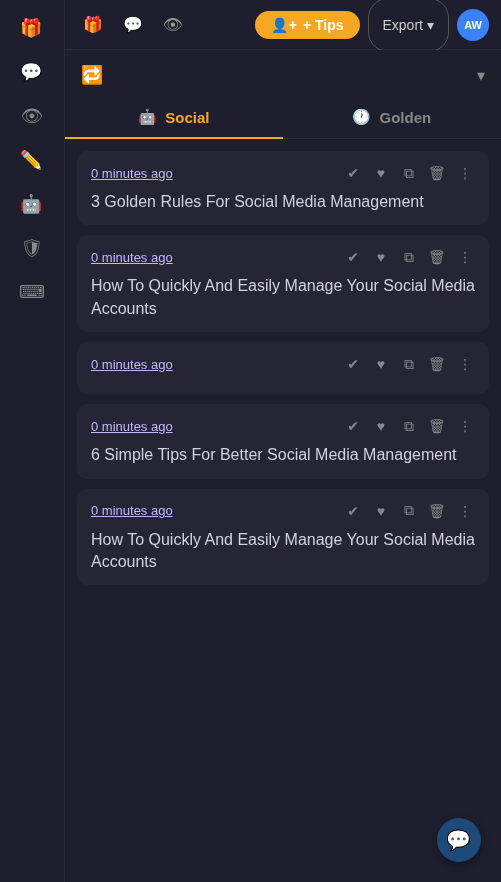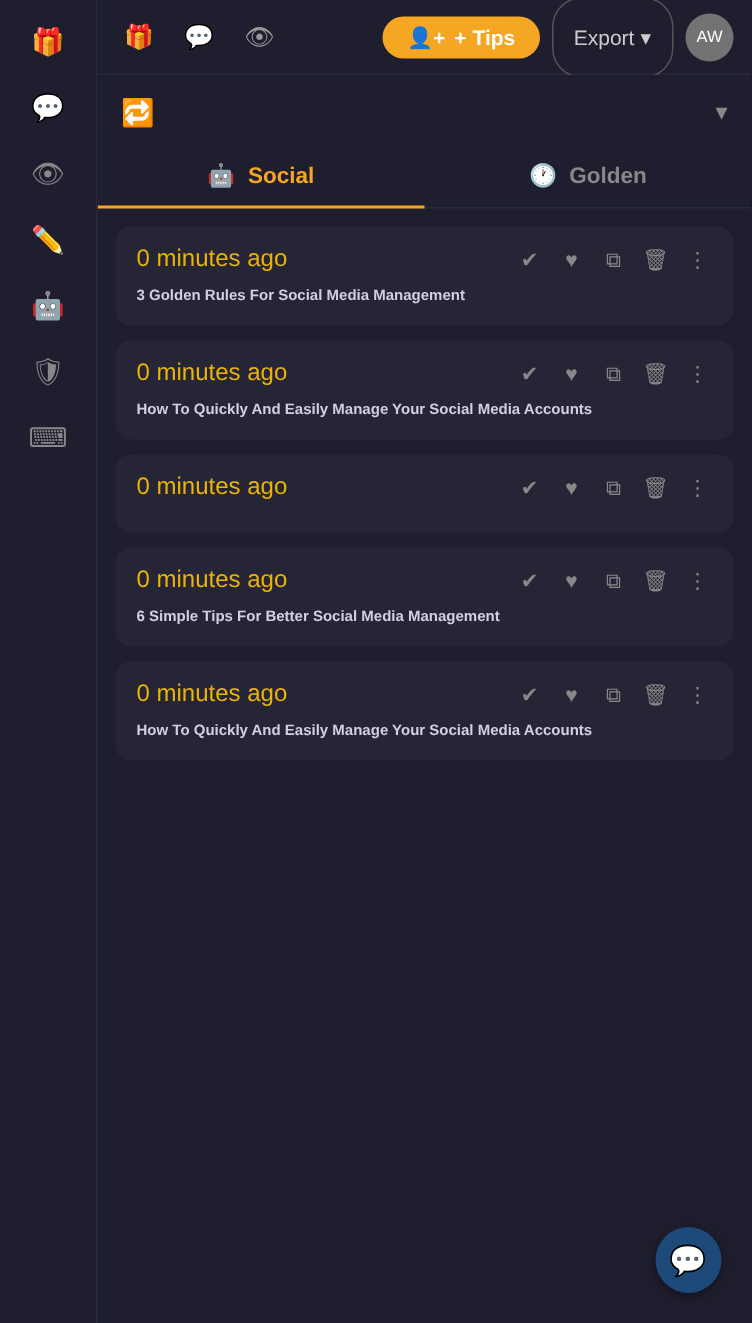--- a/index.html
+++ b/index.html
@@ -114,27 +114,27 @@
       font-size: 14px;
       display: flex;
       align-items: center;
       gap: 4px;
     }
 
     .avatar {
       width: 32px;
       height: 32px;
       border-radius: 50%;
-      background: #737373;
+      background: #3b82f6;
       display: flex;
       align-items: center;
       justify-content: center;
       color: #fff;
       font-size: 11px;
-      font-weight: 400;
+      font-weight: 700;
       cursor: pointer;
     }
 
     
     .content {
       flex: 1;
       overflow-y: auto;
       padding: 0;
     }
 
@@ -217,22 +217,23 @@
     }
 
     .card-header {
       display: flex;
       align-items: center;
       justify-content: space-between;
       margin-bottom: 8px;
     }
 
     .card-time {
-      color: #eab308;
-      font-size: 16px;
+      color: #c4b5fd;
+      font-size: 13px;
+      text-decoration: underline;
     }
 
     .card-actions {
       display: flex;
       align-items: center;
       gap: 8px;
     }
 
     .card-action-icon {
       color: #888;
@@ -240,22 +241,22 @@
       cursor: pointer;
       width: 20px;
       height: 20px;
       display: flex;
       align-items: center;
       justify-content: center;
     }
 
     .card-title {
       color: #d0d0e0;
-      font-size: 10px;
-      font-weight: 700;
+      font-size: 16px;
+      font-weight: 400;
       line-height: 1.4;
     }
 
     
     .chat-bubble {
       position: fixed;
       bottom: 20px;
       right: 20px;
       width: 44px;
       height: 44px;

